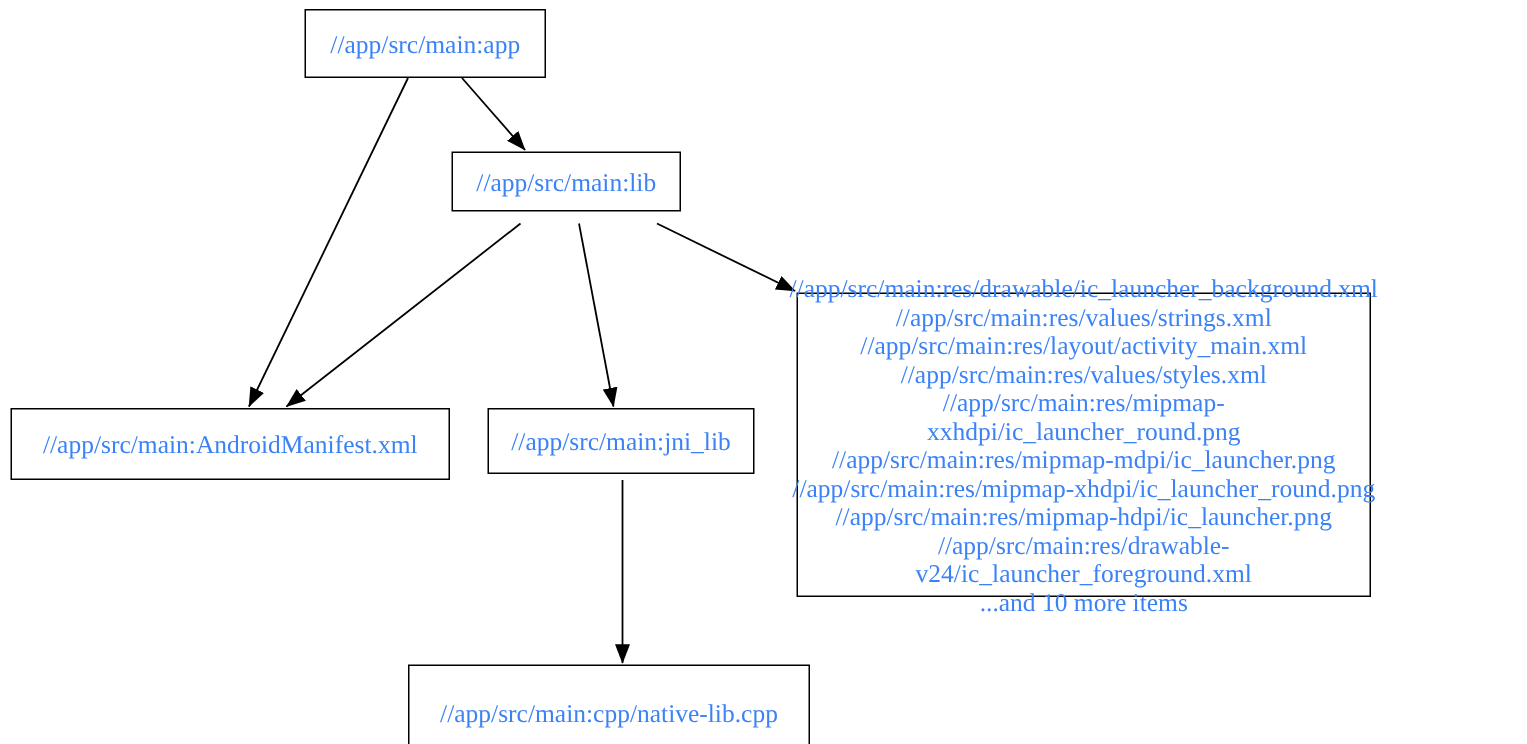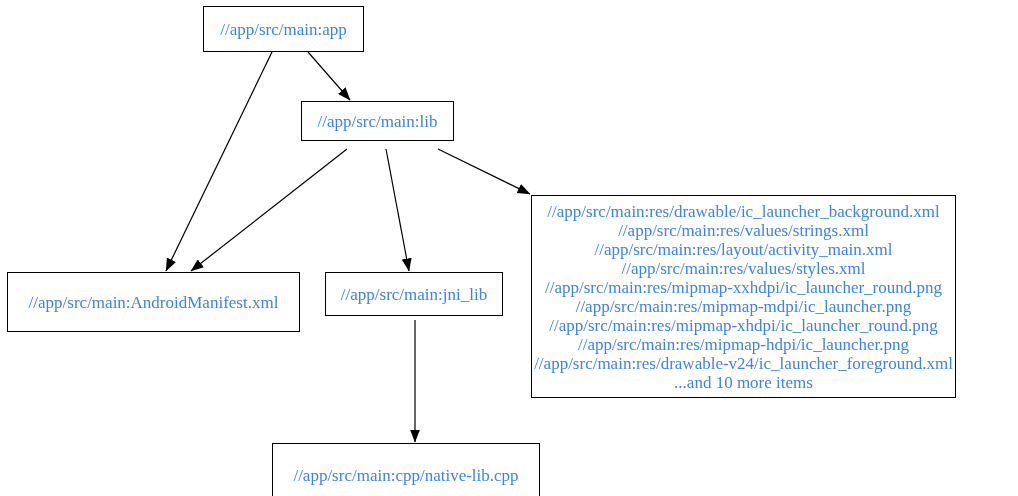--- a/index.html
+++ b/index.html
@@ -32,23 +32,23 @@
     display: flex;
     align-items: center;
     justify-content: center;
     text-align: center;
     font-size: 17px;
     line-height: 19px;
     white-space: pre-line;
   }
   .node-app       { left: 203px; top: 6px;   width: 161px; height: 46px; }
   .node-lib       { left: 301px; top: 101px; width: 153px; height: 40px; }
-  .node-manifest  { left: 7px;   top: 272px; width: 293px; height: 60px; }
+  .node-manifest  { left: 7px;   top: 272px; width: 293px; height: 48px; }
   .node-jni-lib   { left: 325px; top: 272px; width: 178px; height: 44px; }
-  .node-resources { left: 531px; top: 195px; width: 425px; height: 203px; }
+  .node-resources { left: 531px; top: 195px; width: 383px; height: 203px; }
   .node-native    { left: 272px; top: 443px; width: 268px; height: 64px; }
 </style>
 </head>
 <body>
 
 <div class="canvas">
 
   <svg class="edges-layer" width="1018" height="496" viewBox="0 0 1018 496" xmlns="http://www.w3.org/2000/svg">
     <defs>
       <marker id="arrowhead" markerUnits="userSpaceOnUse" markerWidth="14" markerHeight="10" refX="12.5" refY="5" orient="auto">

